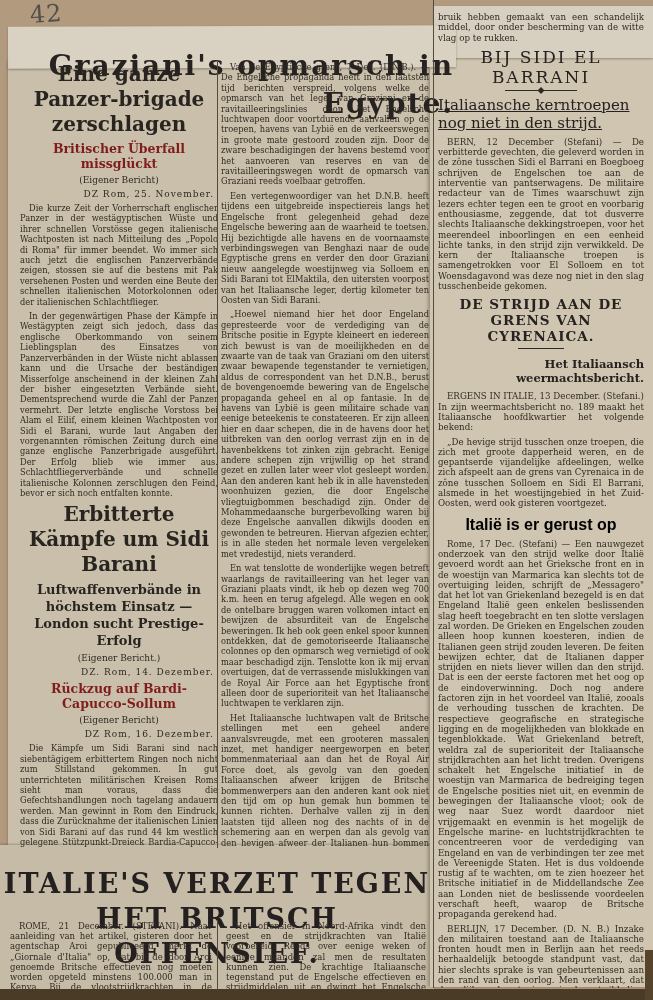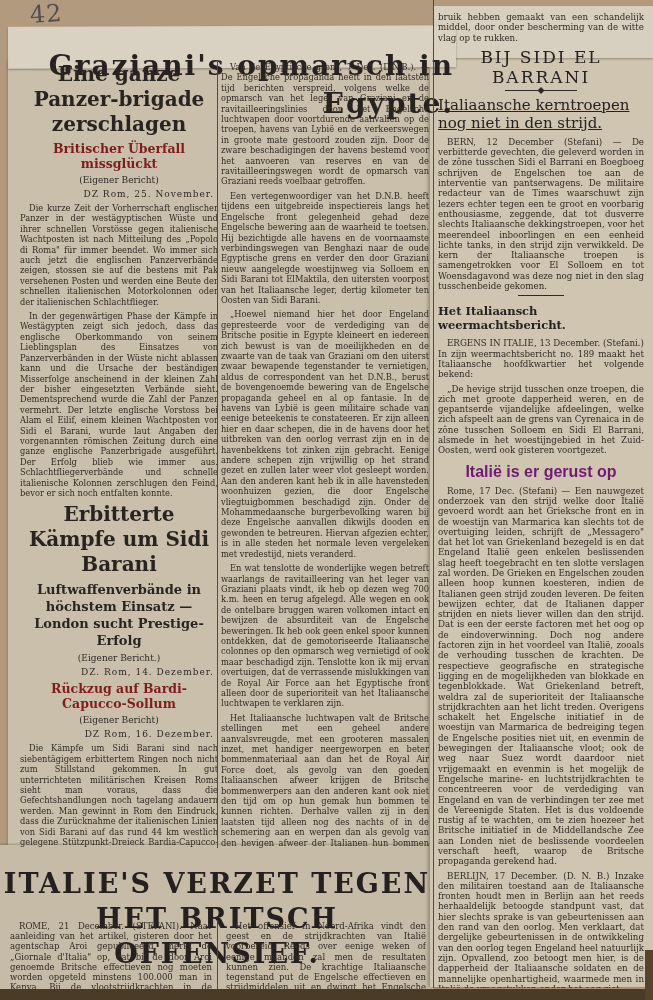--- a/index.html
+++ b/index.html
@@ -55,23 +55,23 @@
   .dateline { font:9px/12px "DejaVu Serif", serif; text-align:right;
     letter-spacing:1px; margin-bottom:3px; padding-right:4px; }
 
   h2.caps-head { margin:4px 0 2px 0; font:17px/20px "DejaVu Serif", serif;
     text-align:center; letter-spacing:2px; font-weight:normal; color:#262220; }
   h2.caps-head-sm { margin:5px 0 2px 0; font:bold 13.5px/16px "DejaVu Serif", serif;
     text-align:center; letter-spacing:1px; color:#262220; }
   h3.serif-sub { margin:4px 0 5px 0; font:15px/18px "DejaVu Serif", serif;
     font-weight:normal; color:#262220;text-decoration:underline; }
   h3.bold-sub { margin:5px 0 6px 0; font:bold 11.5px/14px "DejaVu Serif", serif;
-    text-align:left; color:#262220; }
+    text-align:right; color:#262220; }
   h2.sans-head { margin:6px 0 5px 0; font:bold 16px/19px "Liberation Sans", sans-serif;
-    text-align:center; color:#701a75; }
+    text-align:center; color:#000000; }
 
   .divider { width:72px; height:1px; background:#2e2a24; position:relative; margin:3px auto 5px; }
   .divider.diamond::after { content:''; position:absolute; left:50%; top:-2px;
     width:5px; height:5px; background:#2e2a24; transform:translateX(-50%) rotate(45deg); }
   .divider.plain { width:46px; margin:4px auto 8px; }
 
   .bottom-headline { position:absolute; left:2px; top:848px; width:430px; text-align:center;
     font:bold 27px/35px "DejaVu Serif", serif; letter-spacing:2px; color:#242020; }
   .bcol { position:absolute; top:921px; height:68px; overflow:hidden; }
   .bcol1 { left:10px; width:202px; }
@@ -123,20 +123,21 @@
   </div>
 
   <div class="col col-right">
     <p class="body noindent">bruik hebben gemaakt van een schandelijk middel, door onder bescherming van de witte vlag op te rukken.</p>
 
     <h2 class="caps-head">BIJ SIDI EL BARRANI</h2>
     <div class="divider diamond"></div>
     <h3 class="serif-sub">Italiaansche kerntroepen nog niet in den strijd.</h3>
     <p class="body">BERN, 12 December (Stefani) — De verbitterde gevechten, die geleverd worden in de zône tusschen Sidi el Barrani en Boegboeg schrijven de Engelschen toe aan de interventie van pantserwagens. De militaire redacteur van de Times waarschuwt zijn lezers echter tegen een te groot en voorbarig enthousiasme, zeggende, dat tot dusverre slechts Italiaansche dekkingstroepen, voor het meerendeel inboorlingen en een eenheid lichte tanks, in den strijd zijn verwikkeld. De kern der Italiaansche troepen is samengetrokken voor El Solloem en tot Woensdagavond was deze nog niet in den slag tusschenbeide gekomen.</p>
 
+    <h2 class="caps-head-sm">DE STRIJD AAN DE GRENS VAN CYRENAICA.</h2>
     <div class="divider plain"></div>
     <h3 class="bold-sub">Het Italiaansch weermachtsbericht.</h3>
     <p class="body">ERGENS IN ITALIE, 13 December. (Stefani.) In zijn weermachtsbericht no. 189 maakt het Italiaansche hoofdkwartier het volgende bekend:</p>
     <p class="body">„De hevige strijd tusschen onze troepen, die zich met groote dapperheid weren, en de gepantserde vijandelijke afdeelingen, welke zich afspeelt aan de grens van Cyrenaica in de zône tusschen Solloem en Sidi El Barrani, alsmede in het woestijngebied in het Zuid-Oosten, werd ook gisteren voortgezet.</p>
 
     <h2 class="sans-head">Italië is er gerust op</h2>
     <p class="body">Rome, 17 Dec. (Stefani) — Een nauwgezet onderzoek van den strijd welke door Italië gevoerd wordt aan het Grieksche front en in de woestijn van Marmarica kan slechts tot de overtuiging leiden, schrijft de „Messagero" dat het lot van Griekenland bezegeld is en dat Engeland Italië geen enkelen beslissenden slag heeft toegebracht en ten slotte verslagen zal worden. De Grieken en Engelschen zouden alleen hoop kunnen koesteren, indien de Italianen geen strijd zouden leveren. De feiten bewijzen echter, dat de Italianen dapper strijden en niets liever willen dan den strijd. Dat is een der eerste factoren met het oog op de eindoverwinning. Doch nog andere factoren zijn in het voordeel van Italië, zooals de verhouding tusschen de krachten. De respectieve geografische en strategische ligging en de mogelijkheden van blokkade en tegenblokkade. Wat Griekenland betreft, weldra zal de superioriteit der Italiaansche strijdkrachten aan het licht treden. Overigens schakelt het Engelsche initiatief in de woestijn van Marmarica de bedreiging tegen de Engelsche posities niet uit, en evenmin de bewegingen der Italiaansche vloot; ook de weg naar Suez wordt daardoor niet vrijgemaakt en evenmin is het mogelijk de Engelsche marine- en luchtstrijdkrachten te concentreeren voor de verdediging van Engeland en van de verbindingen ter zee met de Vereenigde Staten. Het is dus voldoende rustig af te wachten, om te zien hoezeer het Britsche initiatief in de Middellandsche Zee aan Londen niet de beslissende voordeelen verschaft heeft, waarop de Britsche propaganda gerekend had.</p>
     <p class="body">BERLIJN, 17 December. (D. N. B.) Inzake den militairen toestand aan de Italiaansche fronten houdt men in Berlijn aan het reeds herhaaldelijk betoogde standpunt vast, dat hier slechts sprake is van gebeurtenissen aan den rand van den oorlog. Men verklaart, dat dergelijke gebeurtenissen in de ontwikkeling van den oorlog tegen Engeland heel natuurlijk zijn. Opvallend, zoo betoogt men hier, is de dapperheid der Italiaansche soldaten en de mannelijke openhartigheid, waarmede men in Italië de vraagstukken onder het oog ziet.</p>
   </div>
 

